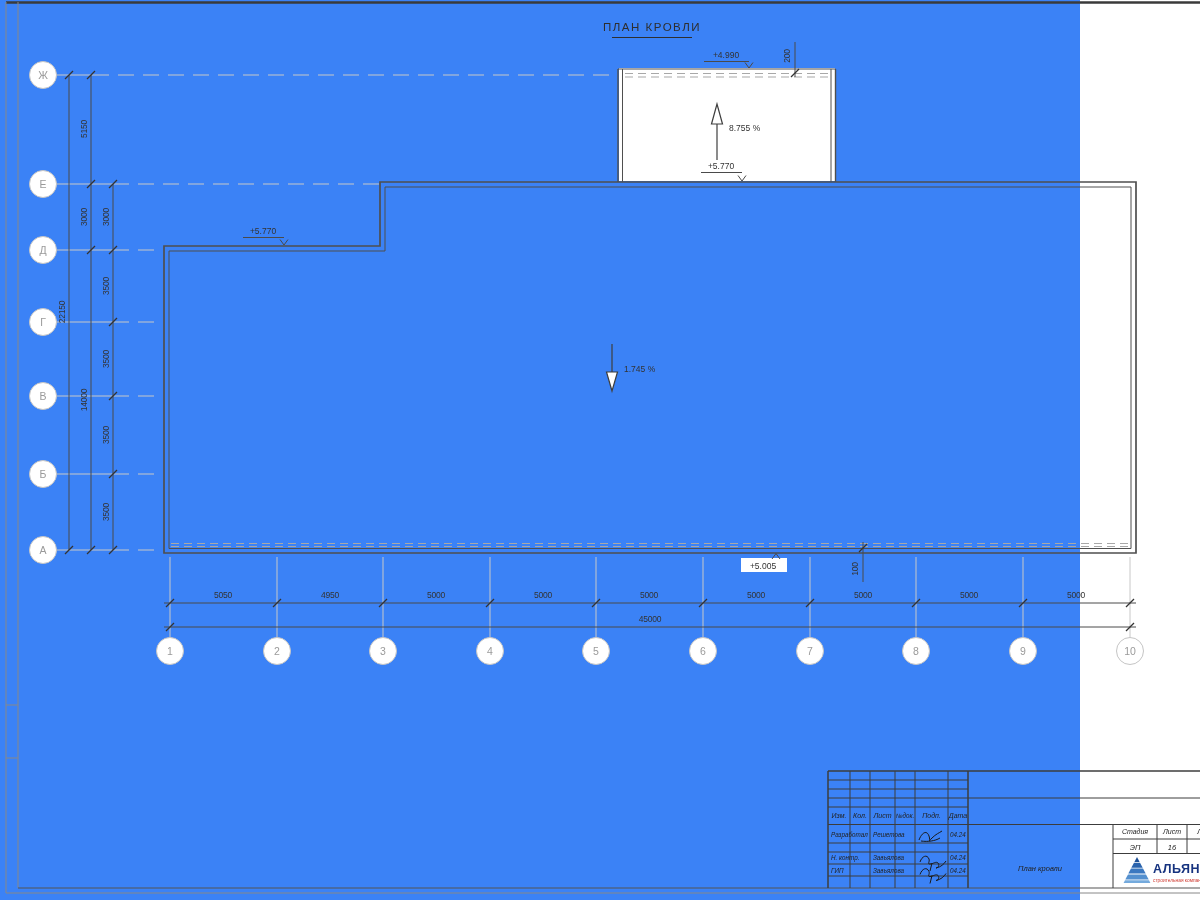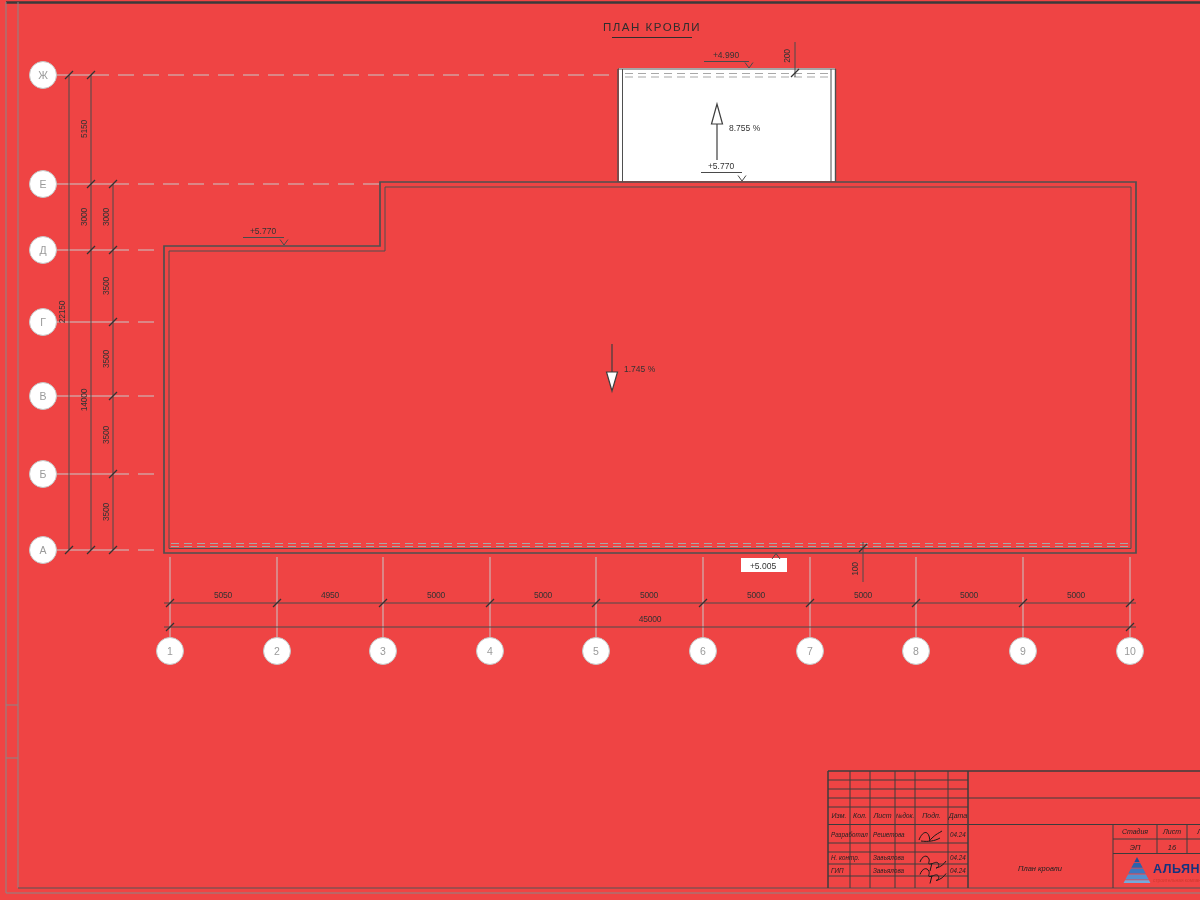--- a/index.html
+++ b/index.html
@@ -1,16 +1,16 @@
 <!DOCTYPE html>
 <html><head>
 <meta charset="utf-8">
 <style>
   html,body{margin:0;padding:0;background:#fff;width:1200px;height:900px;overflow:hidden;}
-  #sheet{position:absolute;left:0;top:0;width:1200px;height:900px;background:#ef4444;}
+  #sheet{position:absolute;left:0;top:0;width:1080px;height:900px;background:#3b82f6;}
   svg text{font-family:"Liberation Sans",sans-serif;}
   .t-title{font-size:11.5px;fill:#2e2e2e;letter-spacing:1.5px;}
   .t-dim{font-size:8.5px;fill:#333;letter-spacing:-0.2px;}
   .t-axis{font-size:10.5px;fill:#9a9a9a;}
   .t-elev{font-size:8.5px;fill:#333;}
   .t-slope{font-size:8.5px;fill:#333;}
   .t-tbh{font-size:7px;fill:#222;font-style:italic;}
   .t-tbs{font-size:6.3px;fill:#222;font-style:italic;}
   .t-tbv{font-size:7.5px;fill:#222;font-style:italic;}
   .t-doc{font-size:7.5px;fill:#222;font-style:italic;}

